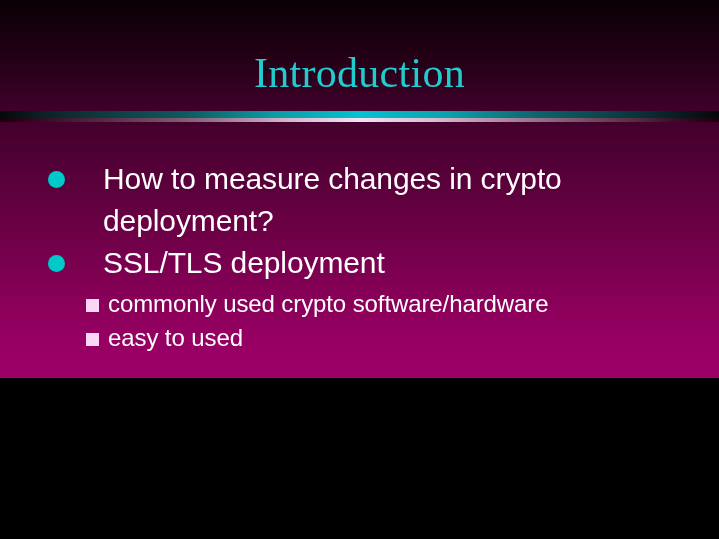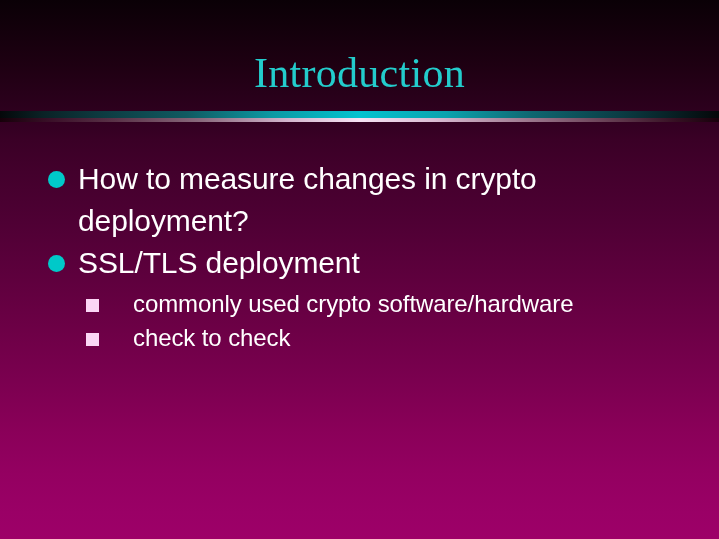--- a/index.html
+++ b/index.html
@@ -4,21 +4,21 @@
 <style>
   html, body {
     margin: 0;
     padding: 0;
     background: #000;
   }
 
   #slide {
     position: relative;
     width: 719px;
-    height: 539px;
+    height: 378px;
     overflow: hidden;
     font-family: "Liberation Sans", sans-serif;
     
     background: linear-gradient(
       to bottom,
       #0a0006 0%,
       #14000c 6%,
       #1e0012 12%,
       #2c001d 20%,
       #3a0026 26%,
@@ -118,20 +118,21 @@
 
   .bullet-row {
     display: flex;
     align-items: flex-start;
     color: #ffffff;
   }
 
   
   .lvl1 {
     margin-bottom: 0px;
+    gap: 25px;
   }
   .lvl1 .marker {
     flex: 0 0 auto;
     width: 18px;
     margin-top: 13px;
     margin-right: 12px;
   }
   .lvl1 .dot {
     display: block;
     width: 17px;
@@ -144,21 +145,20 @@
     font-size: 30px;
     line-height: 42px;
     font-weight: normal;
     letter-spacing: -0.1px;
     white-space: pre-line;
   }
 
   
   .lvl2 {
     margin-left: 38px;
-    gap: 25px;
   }
   .lvl2 .marker {
     flex: 0 0 auto;
     width: 13px;
     margin-top: 12px;
     margin-right: 9px;
   }
   .lvl2 .square {
     display: block;
     width: 13px;
@@ -216,21 +216,21 @@
           <span class="square"></span>
         </span>
         <span class="text">commonly used crypto software/hardware</span>
       </div>
 
 
       <div class="bullet-row lvl2">
         <span class="marker">
           <span class="square"></span>
         </span>
-        <span class="text">check to check</span>
+        <span class="text">easy to used</span>
       </div>
 
     </div>
 
 
   </div>
 
 </div>
 
 </body></html>

